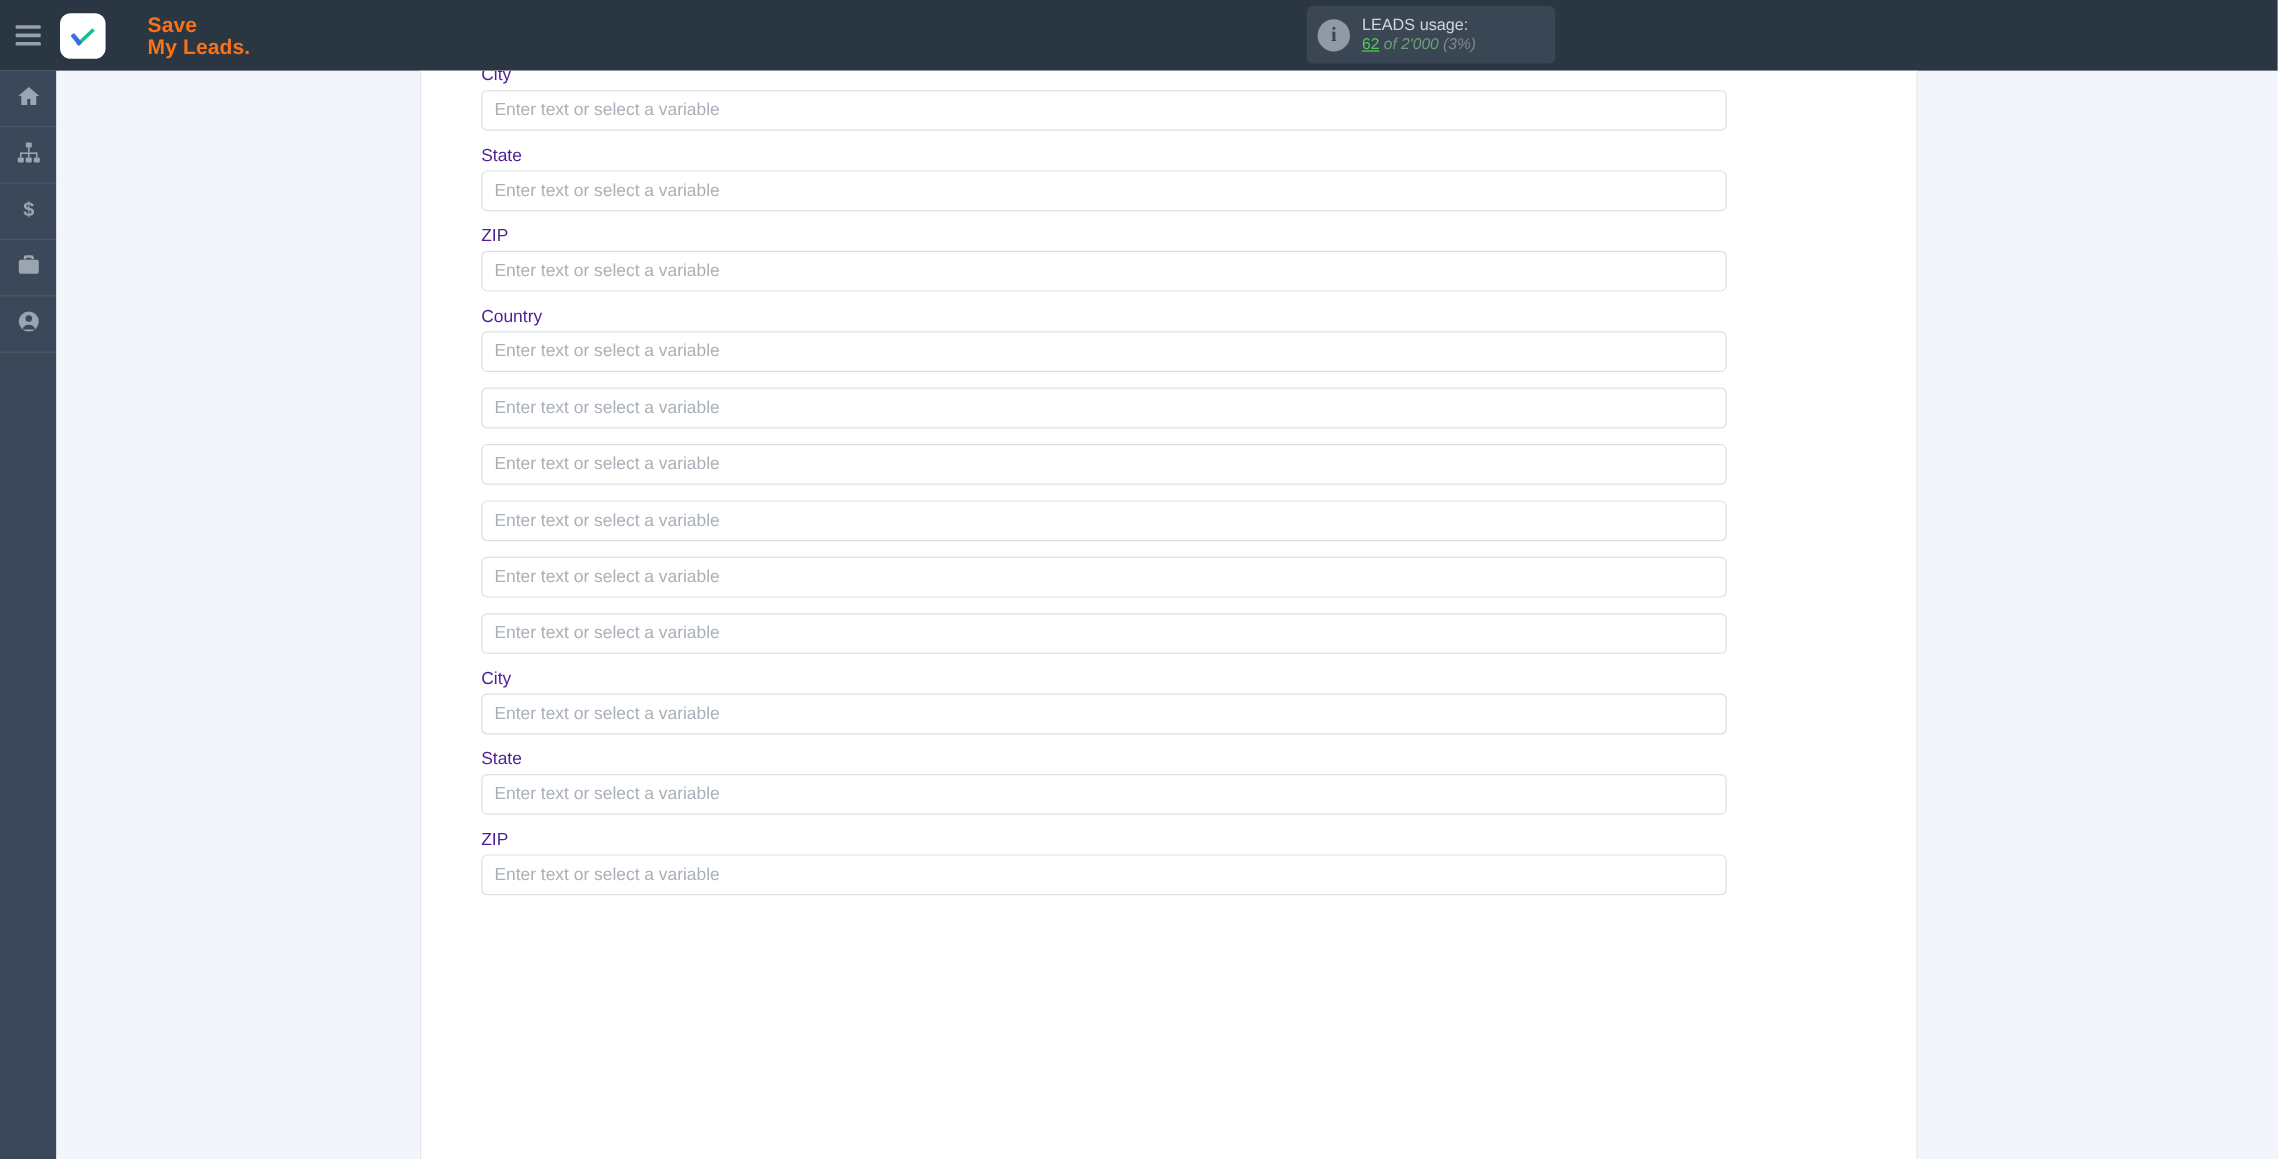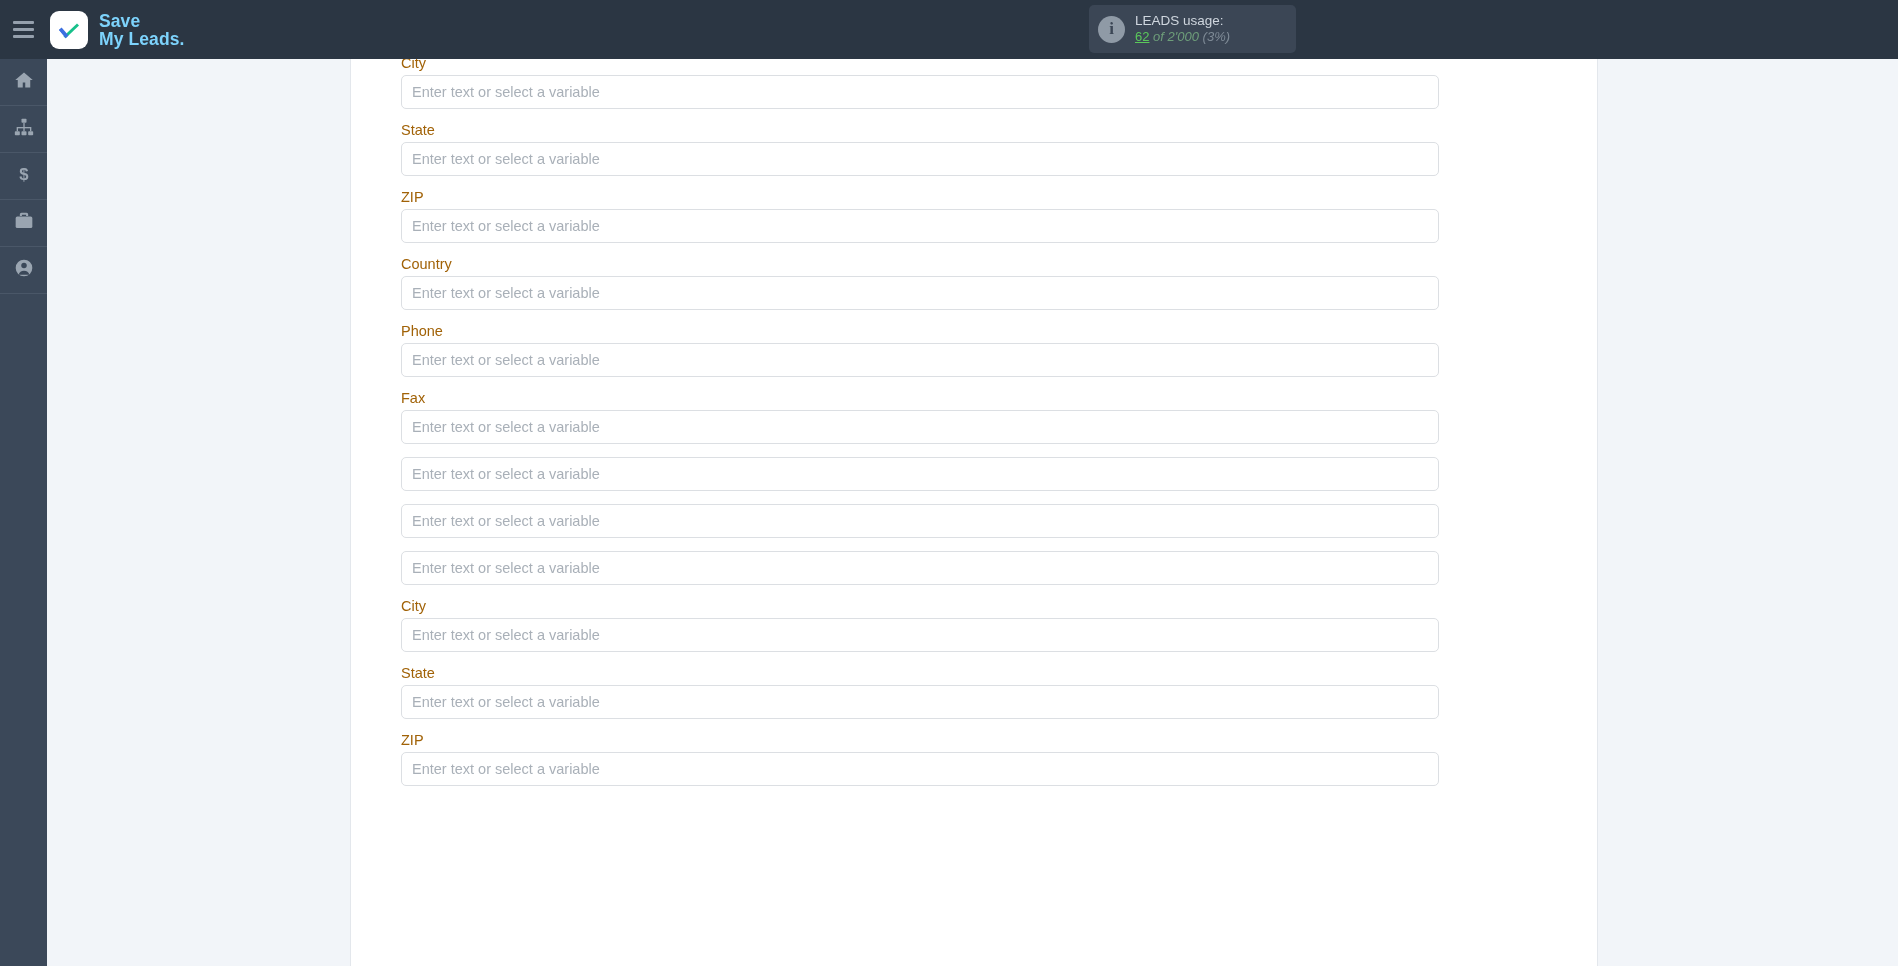--- a/index.html
+++ b/index.html
@@ -38,25 +38,26 @@
     gap: 11px;
     margin-left: 4px;
   }
   .brand-logo {
     width: 38px; height: 38px;
     background: #ffffff;
     border-radius: 9px;
     display: flex; align-items: center; justify-content: center;
   }
   .brand-text {
-    color: #7dd3fc;
+    color: #f97316;
     font-size: 17.5px;
     font-weight: bold;
     line-height: 18px;
     letter-spacing: 0.1px;
+    margin-left: 24px;
   }
   .brand-text span { display: block; }
 
   .usage-badge {
     position: absolute;
     left: 1089px; top: 5px;
     width: 207px; height: 48px;
     background: #3b4655;
     border-radius: 5px;
     display: flex; align-items: center;
@@ -168,21 +169,21 @@
 
   .sec-head {
     color: #2f3b47;
     font-size: 15px;
     font-weight: bold;
     padding-top: 16px;
     padding-bottom: 10px;
   }
   .field { margin-bottom: 2px; }
   .field-label {
-    color: #a16207;
+    color: #4c1d95;
     font-size: 14.5px;
     padding-bottom: 4px;
   }
   .field-input {
     width: 1038px;
     height: 34px;
     border: 1px solid #dcdfe3;
     border-radius: 5px;
     background: #ffffff;
     font-family: "Liberation Sans", sans-serif;
@@ -282,22 +283,22 @@
 </div>
 
 <div class="page-bg"></div>
 
 <div class="panel">
   <div class="form" id="form-root" style="top: -4px;">
       <div class="field"><div class="field-label">City</div><input class="field-input" type="text" placeholder="Enter text or select a variable" style=""></div>
       <div class="field"><div class="field-label">State</div><input class="field-input" type="text" placeholder="Enter text or select a variable" style=""></div>
       <div class="field"><div class="field-label">ZIP</div><input class="field-input" type="text" placeholder="Enter text or select a variable" style=""></div>
       <div class="field"><div class="field-label">Country</div><input class="field-input" type="text" placeholder="Enter text or select a variable" style=""></div>
-      <div class="field"><div class="field-label">Phone</div><input class="field-input" type="text" placeholder="Enter text or select a variable" style=""></div>
-      <div class="field"><div class="field-label">Fax</div><input class="field-input" type="text" placeholder="Enter text or select a variable" style=""></div>
+      <div class="field"><input class="field-input" type="text" placeholder="Enter text or select a variable" style=""></div>
+      <div class="field"><input class="field-input" type="text" placeholder="Enter text or select a variable" style=""></div>
       <div class="field"><input class="field-input" type="text" placeholder="Enter text or select a variable" style=""></div>
       <div class="field"><input class="field-input" type="text" placeholder="Enter text or select a variable" style=""></div>
       <div class="field"><input class="field-input" type="text" placeholder="Enter text or select a variable" style=""></div>
       <div class="field"><div class="field-label">City</div><input class="field-input" type="text" placeholder="Enter text or select a variable" style=""></div>
       <div class="field"><div class="field-label">State</div><input class="field-input" type="text" placeholder="Enter text or select a variable" style=""></div>
       <div class="field"><div class="field-label">ZIP</div><input class="field-input" type="text" placeholder="Enter text or select a variable" style=""></div>
     </div>
 </div>
 
 </body></html>

